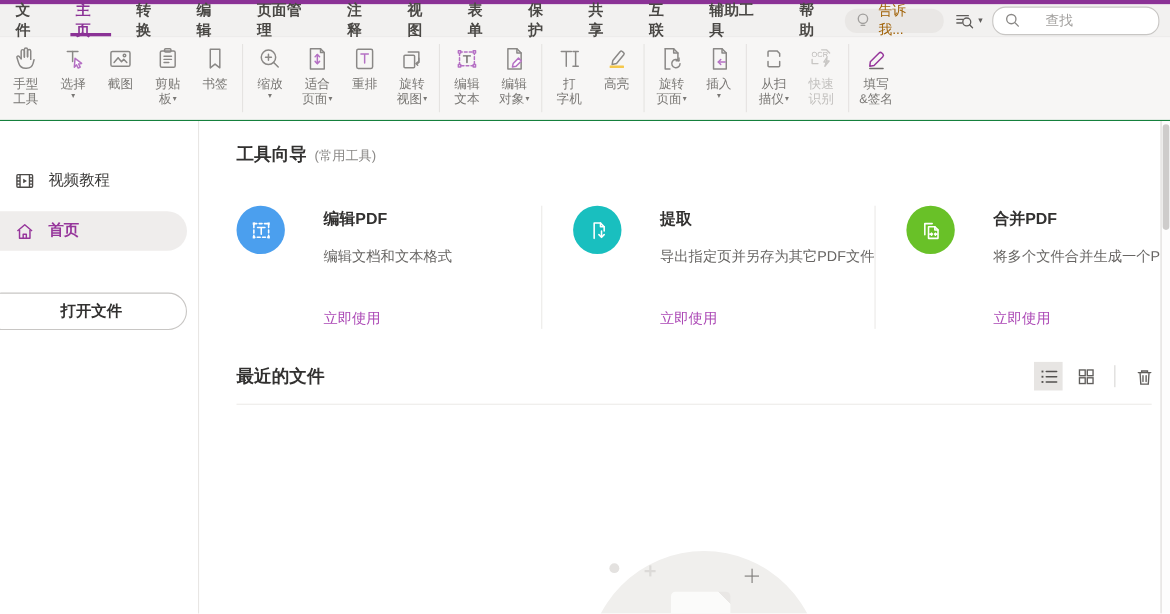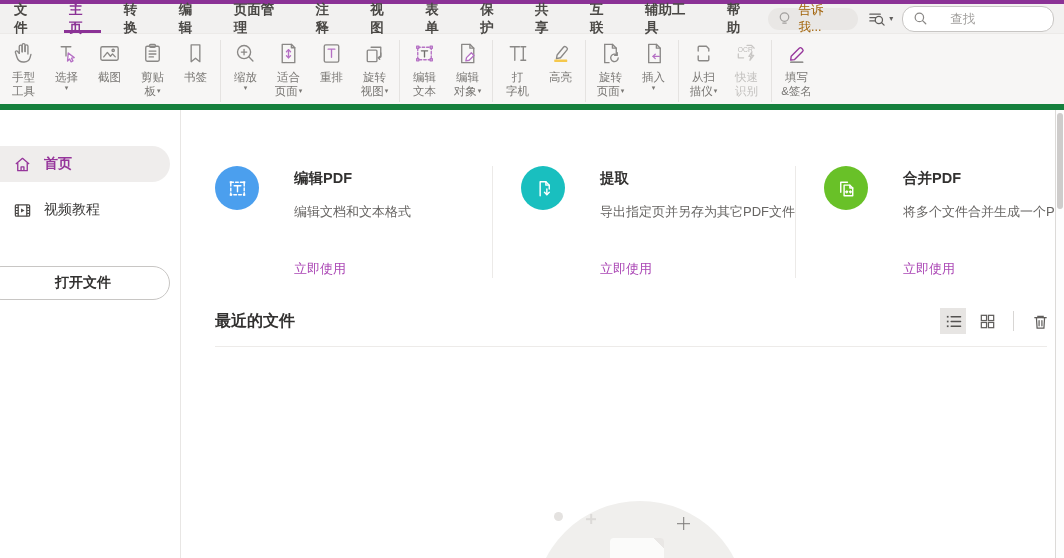--- a/index.html
+++ b/index.html
@@ -19,21 +19,21 @@
   .ftsearch{display:flex;align-items:center;gap:3px;color:#605e5c;}
   .ftsearch .cr{font-size:8px;color:#605e5c;}
   .findbox{display:flex;align-items:center;gap:20px;background:#fff;border:1px solid #c8c6c4;border-radius:12px;
            height:24px;width:130px;padding:0 10px;}
   .findbox input{border:none;outline:none;width:100%;font-size:12.5px;color:#3b3a39;background:transparent;
                  font-family:"Liberation Sans",sans-serif;}
   .findbox input::placeholder{color:#a19f9d;}
   .ic{display:flex;align-items:center;justify-content:center;}
   .ic svg{display:block;}
   
-  .toolbar{height:76px;background:#f7f6f5;border-bottom:6px solid #15803d;display:flex;align-items:flex-start;
+  .toolbar{height:76px;background:#f7f6f5;border-bottom:1px solid #15803d;display:flex;align-items:flex-start;
            padding:5px 2px 0 2px;box-sizing:border-box;}
   .titem{width:43px;display:flex;flex-direction:column;align-items:center;padding-top:1px;gap:3px;cursor:default;}
   .tlabel{font-size:11.5px;line-height:14px;color:#797774;text-align:center;}
   .tlabel .cr{font-size:7px;vertical-align:2px;margin-left:1px;}
   .cr-line{font-size:7px;line-height:7px;color:#797774;}
   .titem.disabled .tlabel{color:#c2c0be;}
   .tsep{width:1px;align-self:flex-start;height:62px;background:#e5e3e1;margin:1px 3px 0 3px;}
   
   .bodyrow{display:flex;height:448px;}
   .sidebar{width:181px;border-right:1px solid #e8e6e4;box-sizing:border-box;padding-top:36px;position:relative;flex:none;}
@@ -375,46 +375,50 @@
         <div class="tlabel">
           <div>填写</div>
           <div>&amp;签名</div>
         </div>
       </div>
     </div>
 
   <div class="bodyrow">
     <aside class="sidebar">
       <nav>
-          <div class="side-item active">
-            <span class="ic">
-              <svg viewBox="0 0 20 20" width="19" height="19" fill="none" stroke="#96369b" stroke-width="1.4" stroke-linejoin="round">
-                <path d="M3 9.5l7-6 7 6"></path>
-                <path d="M5 8.5v8h10v-8"></path>
-                <path d="M8.5 16.5v-4h3v4"></path>
-              </svg>
-            </span>
-            <span>首页</span>
-          </div>
           <div class="side-item">
             <span class="ic">
               <svg viewBox="0 0 20 20" width="19" height="19" fill="none" stroke="#4c4a48" stroke-width="1.3">
                 <rect x="2.5" y="4" width="15" height="12" rx="1"></rect>
                 <path d="M5.5 4v12M14.5 4v12"></path>
                 <path d="M2.5 7h3M2.5 10h3M2.5 13h3M14.5 7h3M14.5 10h3M14.5 13h3"></path>
                 <path d="M8.5 7.8l3.6 2.2-3.6 2.2z" fill="#4c4a48" stroke="none"></path>
               </svg>
             </span>
             <span>视频教程</span>
           </div>
+          <div class="side-item active">
+            <span class="ic">
+              <svg viewBox="0 0 20 20" width="19" height="19" fill="none" stroke="#96369b" stroke-width="1.4" stroke-linejoin="round">
+                <path d="M3 9.5l7-6 7 6"></path>
+                <path d="M5 8.5v8h10v-8"></path>
+                <path d="M8.5 16.5v-4h3v4"></path>
+              </svg>
+            </span>
+            <span>首页</span>
+          </div>
         </nav>
       <button class="open-file">打开文件</button>
     </aside>
 
     <main class="content">
+      <div class="tools-head">
+        <span class="h1">工具向导</span>
+        <span class="sub">(常用工具)</span>
+      </div>
       <div class="cards">
           <div class="card">
             <div class="circle" style="background: rgb(75, 159, 238);">
               <svg viewBox="0 0 24 24" width="23" height="23" fill="none" stroke="#fff" stroke-width="1.5" stroke-linecap="round">
                 <rect x="5" y="5.5" width="14" height="13" stroke-dasharray="2.8 2.2"></rect>
                 <path d="M8.5 9.2h7M12 9.2v6.3"></path>
                 <rect x="3.9" y="4.4" width="2.2" height="2.2" fill="#fff" stroke="none"></rect>
                 <rect x="17.9" y="4.4" width="2.2" height="2.2" fill="#fff" stroke="none"></rect>
                 <rect x="3.9" y="17.4" width="2.2" height="2.2" fill="#fff" stroke="none"></rect>
                 <rect x="17.9" y="17.4" width="2.2" height="2.2" fill="#fff" stroke="none"></rect>

